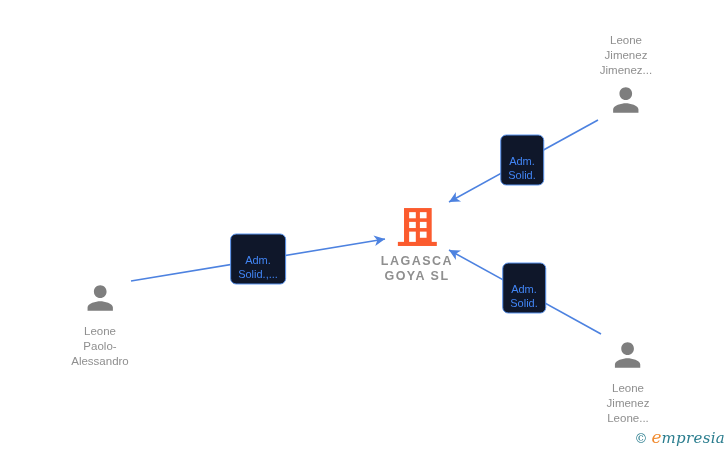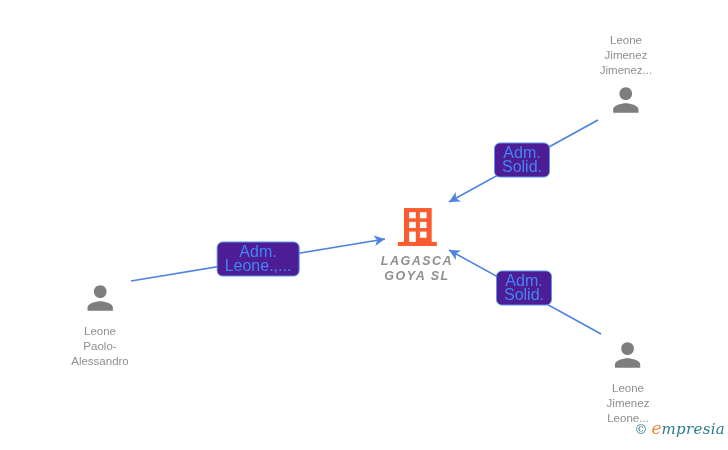--- a/index.html
+++ b/index.html
@@ -46,40 +46,39 @@
   .gap-below { margin-bottom: 3px; }
   .gap-above { margin-top: 3px; }
   .company-name {
     font-size: 12.5px;
     line-height: 14.5px;
     font-weight: bold;
     letter-spacing: 1.5px;
     color: var(--name-gray, #8f8f8f);
     text-align: center;
     white-space: nowrap;
-    font-style: italic;
   }
   .edge-label {
     position: absolute;
     transform: translate(-50%, -50%);
-    background: #4c1d95;
+    background: #0f172a;
     border: 1.5px solid var(--label-border, #5b94ee);
     border-radius: 6px;
-    padding: 2px 7px 3px;
-    font-size: 16px;
+    padding: 18px 7px 3px;
+    font-size: 11px;
     line-height: 14px;
     color: var(--label-text, #4285f4);
     text-align: center;
     white-space: nowrap;
     z-index: 3;
   }
   .watermark {
     position: absolute;
     right: 3px;
-    bottom: 12px;
+    bottom: 3px;
     z-index: 4;
     font-family: "DejaVu Serif", serif;
     font-style: italic;
     user-select: none;
   }
   .wm-copy { color: var(--watermark-teal, #2a7d8e); font-size: 13px; margin-right: 4px; }
   .wm-e { color: var(--watermark-orange, #f08a2e); font-size: 17px; }
   .wm-rest { color: var(--watermark-teal, #2a7d8e); font-size: 15px; letter-spacing: 0.3px; }
 </style>
 </head>
@@ -155,21 +154,21 @@
       <span class="company-name">GOYA  SL</span>
     </div>
   </div>
 
   <div class="edge-label" style="left:522px; top:160px;">
     <div>Adm.</div>
     <div>Solid.</div>
   </div>
   <div class="edge-label" style="left:258px; top:259px;">
     <div>Adm.</div>
-    <div>Leone.,...</div>
+    <div>Solid.,...</div>
   </div>
   <div class="edge-label" style="left:524px; top:288px;">
     <div>Adm.</div>
     <div>Solid.</div>
   </div>
 
   <div class="watermark">
     <span class="wm-copy">©</span><span class="wm-e">e</span><span class="wm-rest">mpresia</span>
   </div>
 

